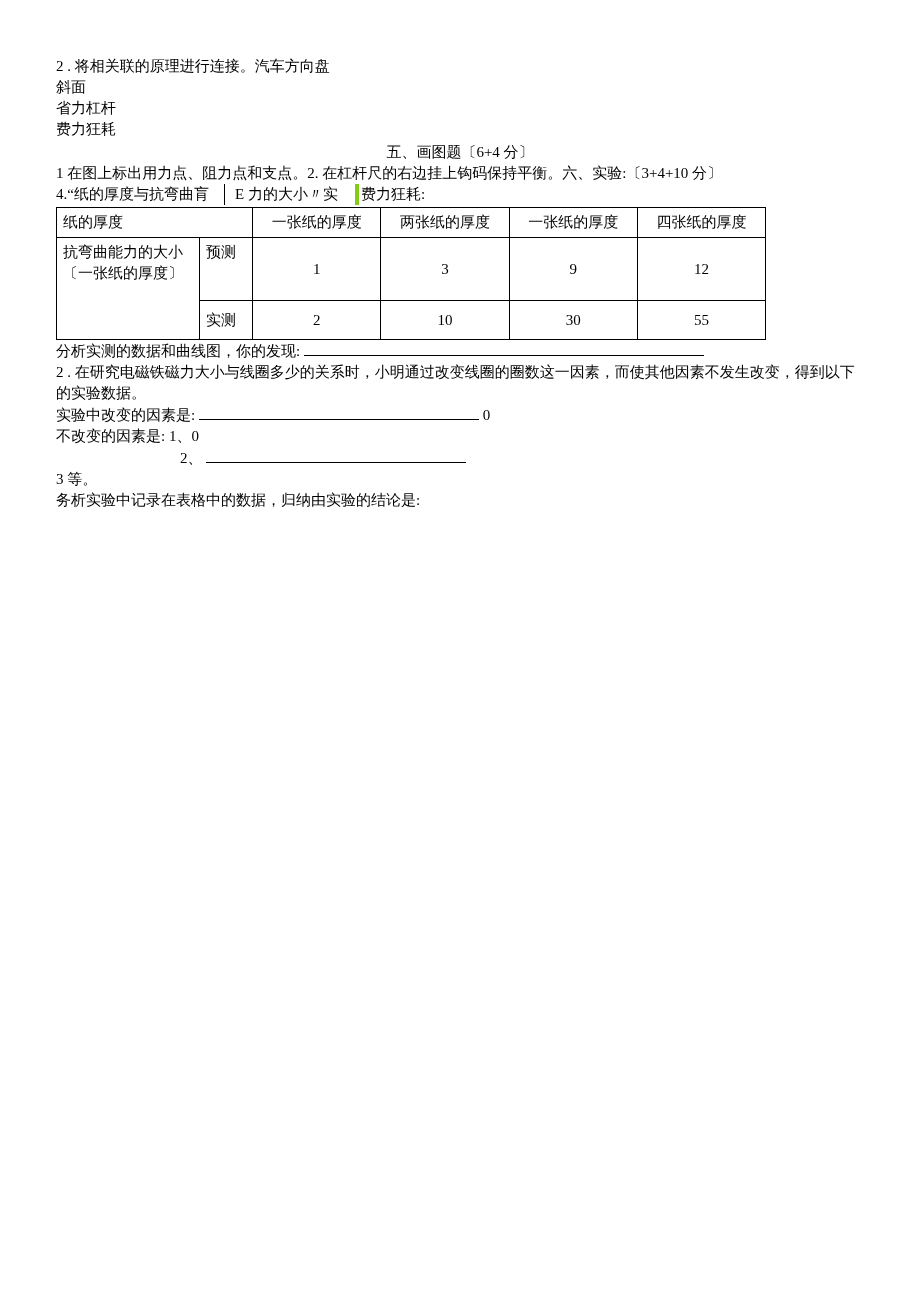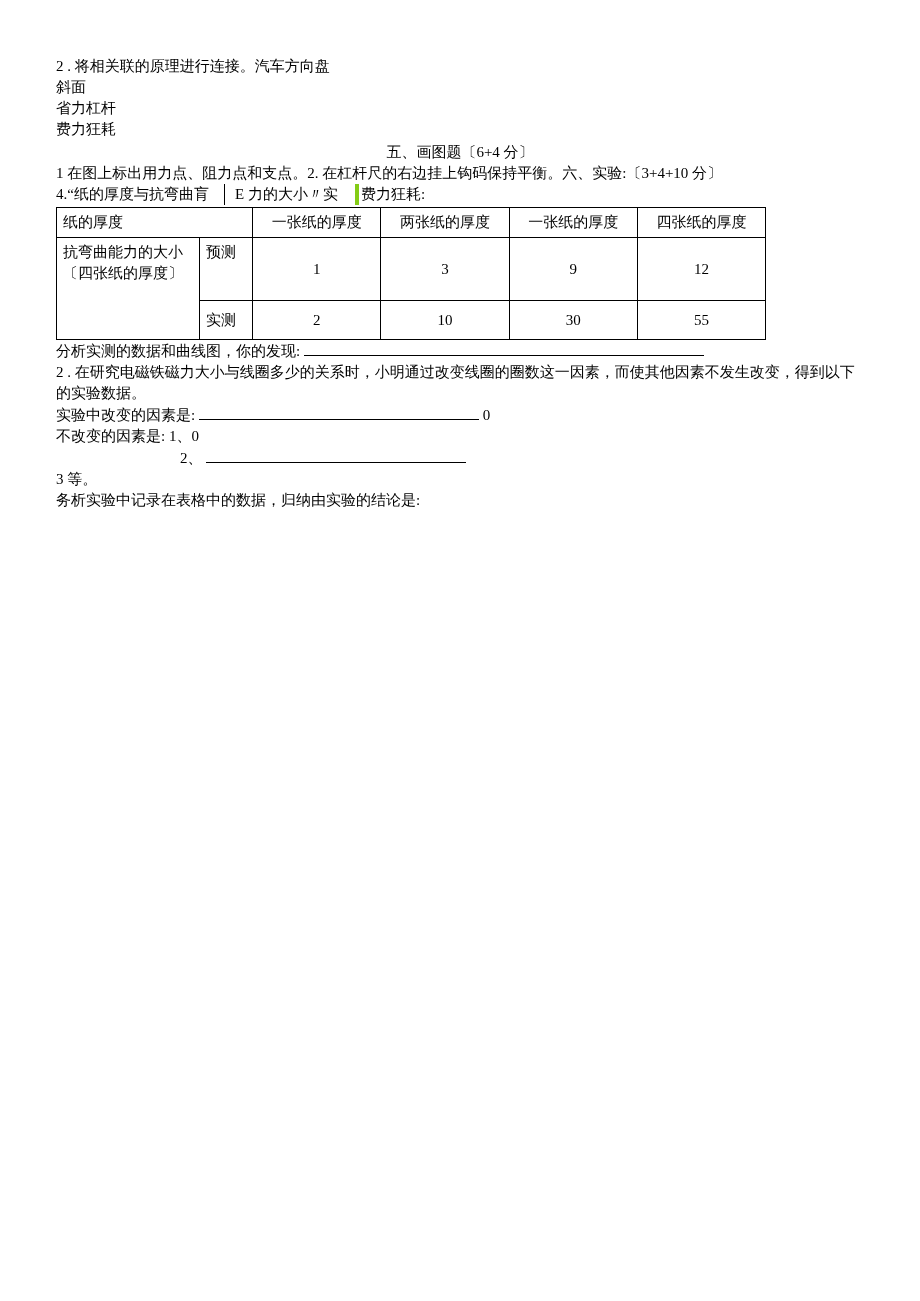--- a/index.html
+++ b/index.html
@@ -69,21 +69,21 @@
 <table>
   <tbody>
       <tr>
     <td colspan="2">纸的厚度</td>
     <td class="center">一张纸的厚度</td>
     <td class="center">两张纸的厚度</td>
     <td class="center">一张纸的厚度</td>
     <td class="center">四张纸的厚度</td>
   </tr>
   <tr>
-    <td rowspan="2" class="tall" style="width:130px">抗弯曲能力的大小〔四张纸的厚度〕</td>
+    <td rowspan="2" class="tall" style="width:130px">抗弯曲能力的大小〔一张纸的厚度〕</td>
     <td class="tall" style="width:40px">预测</td>
     <td class="center">1</td>
     <td class="center">3</td>
     <td class="center">9</td>
     <td class="center">12</td>
   </tr>
   <tr>
     <td class="tall2">实测</td>
     <td class="center">2</td>
     <td class="center">10</td>

